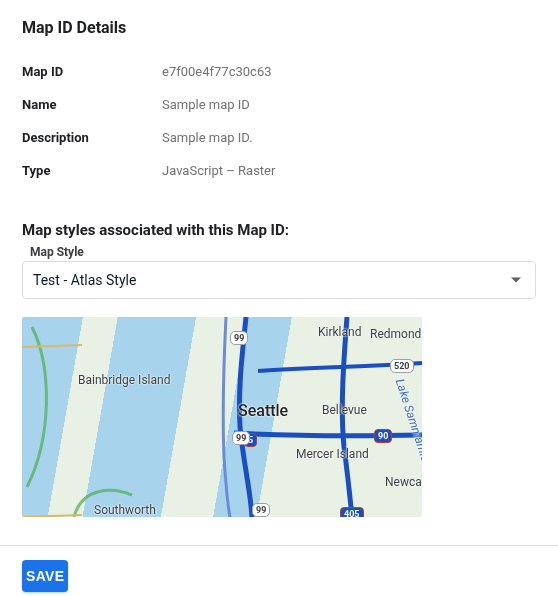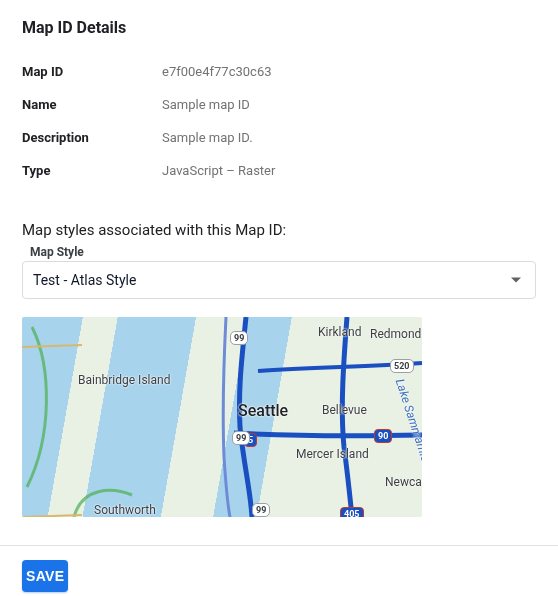--- a/index.html
+++ b/index.html
@@ -16,21 +16,21 @@
     font-size: 16px;
     font-weight: 700;
     margin: 4px 0 18px 0;
   }
   .details-table { width: 100%; }
   .details-row { display: flex; padding: 9px 0; gap: 36px; }
   .details-label { width: 104px; font-weight: 700; font-size: 13px; }
   .details-value { flex: 1; font-size: 13px; color: #737373; }
   .assoc-title {
     font-size: 15px;
-    font-weight: 400;
+    font-weight: 700;
     margin: 34px 0 6px 0;
   }
   .field-label {
     font-size: 12px;
     font-weight: 700;
     color: #3c4043;
     margin: 0 0 2px 8px;
   }
   .select-wrap {
     position: relative;

